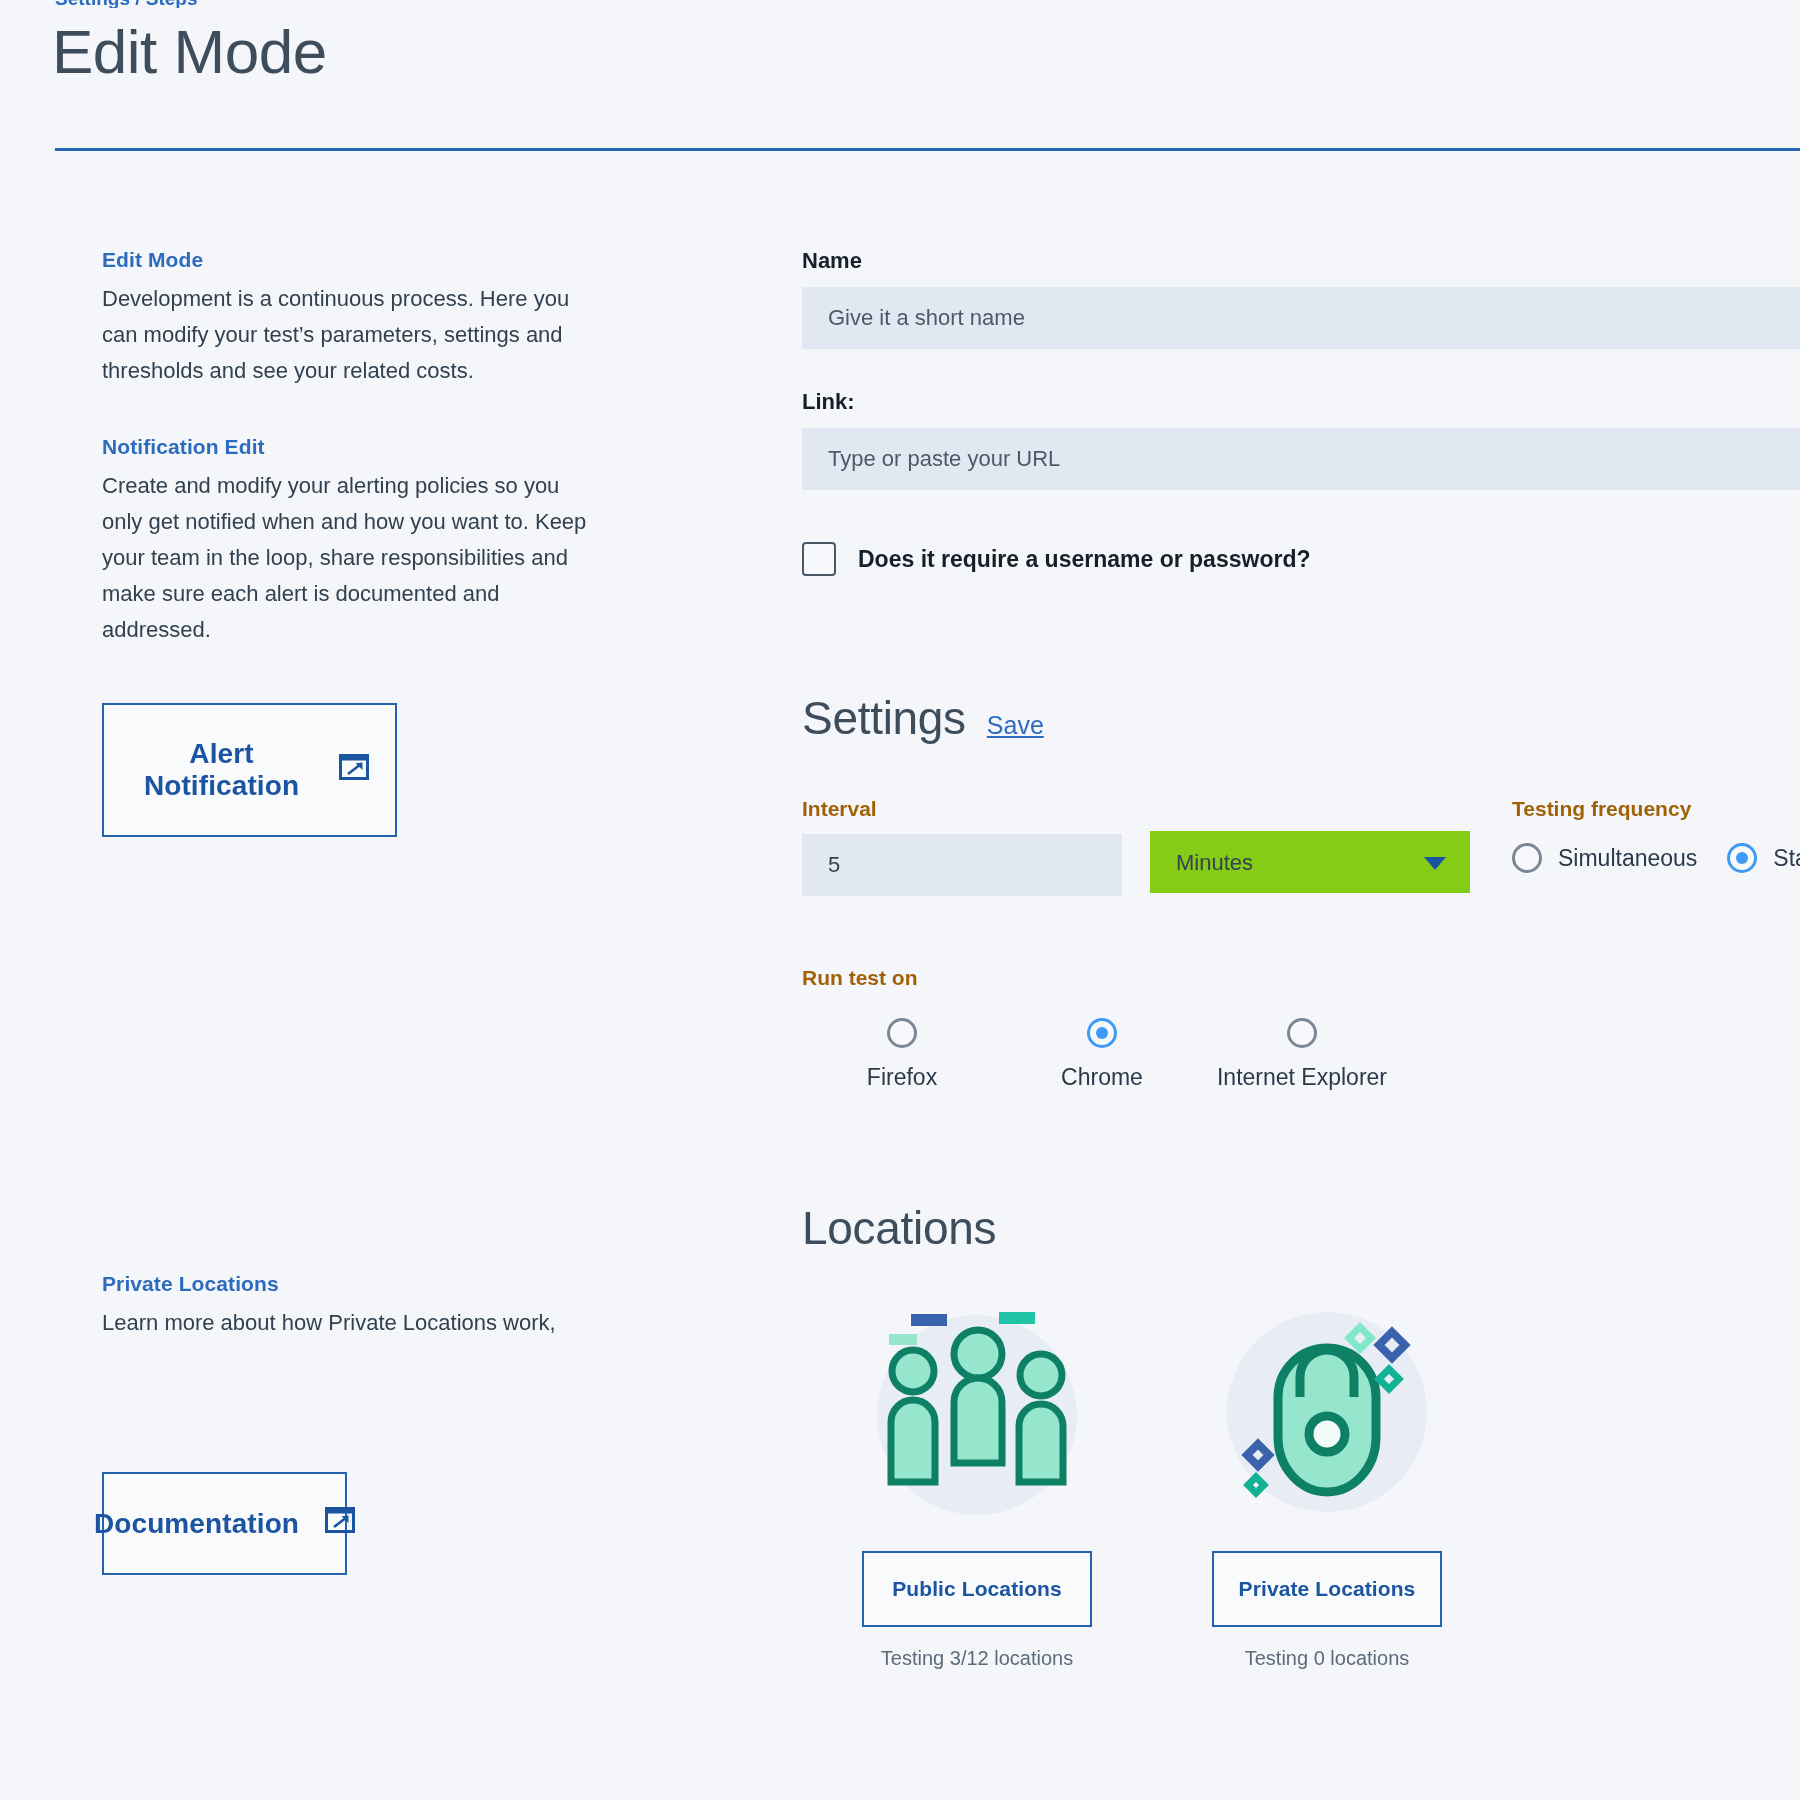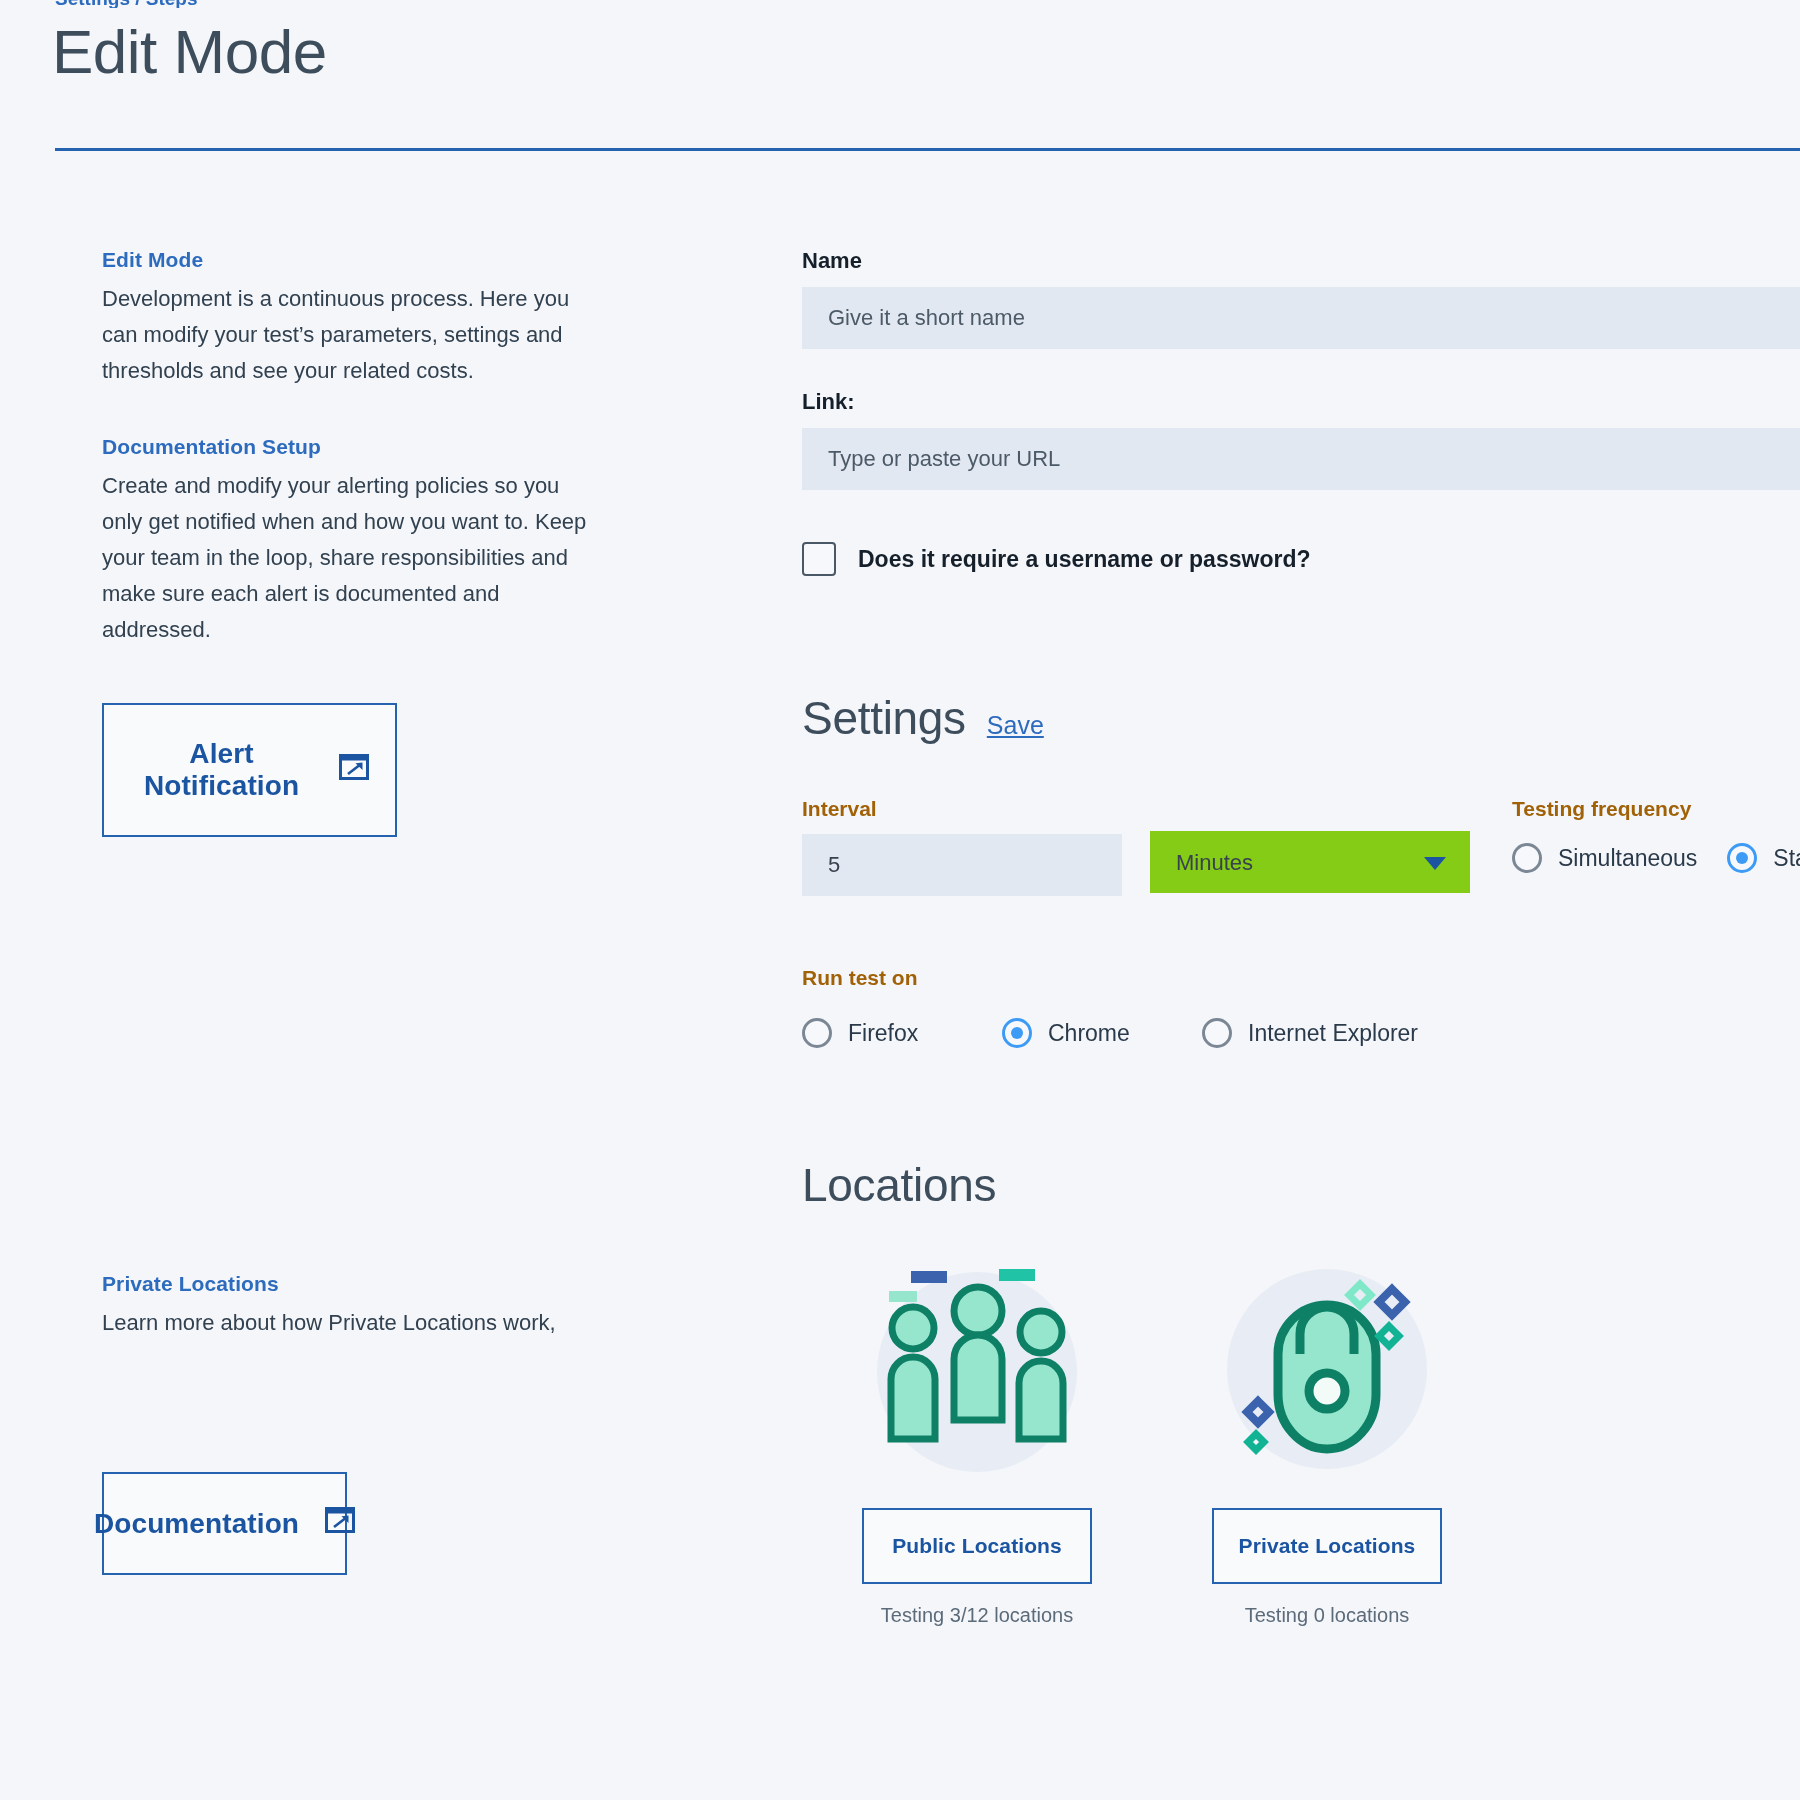--- a/index.html
+++ b/index.html
@@ -249,21 +249,21 @@
     position: absolute;
     left: 6px; top: 6px;
     width: 12px; height: 12px;
     border-radius: 50%;
     background: #3d9bf5;
   }
   .radio-label { font-size: 23px; color: #2b3a4a; }
 
   #run-group { margin-top: 70px; }
   #run-radios { display: flex; align-items: center; margin-top: 28px; }
-  #run-radios .radio-item { width: 200px; }
+  #run-radios .radio-item { width: 200px; flex-direction: column; }
 
   
   #locations-title {
     margin-top: 110px;
     font-size: 46px;
     font-weight: 400;
     color: #3d4d5c;
     letter-spacing: -0.3px;
   }
   #loc-cards { display: flex; margin-top: 42px; }
@@ -295,21 +295,21 @@
 <div id="header-rule"></div>
 
 <div id="left-col">
 
   <div class="side-block">
     <p class="side-heading">Edit Mode</p>
     <p class="side-body">Development is a continuous process. Here you can modify your test’s parameters, settings and thresholds and see your related costs.</p>
   </div>
 
   <div class="side-block">
-    <p class="side-heading">Documentation Setup</p>
+    <p class="side-heading">Notification Edit</p>
     <p class="side-body">Create and modify your alerting policies so you only get notified when and how you want to. Keep your team in the loop, share responsibilities and make sure each alert is documented and addressed.</p>
   </div>
 
 </div>
 
 <div id="alert-btn-wrap">
   <button class="outline-btn">
     <span>Alert Notification</span>
     <span class="ext-icon">
       <svg width="30" height="26" viewBox="0 0 30 26" aria-hidden="true">

